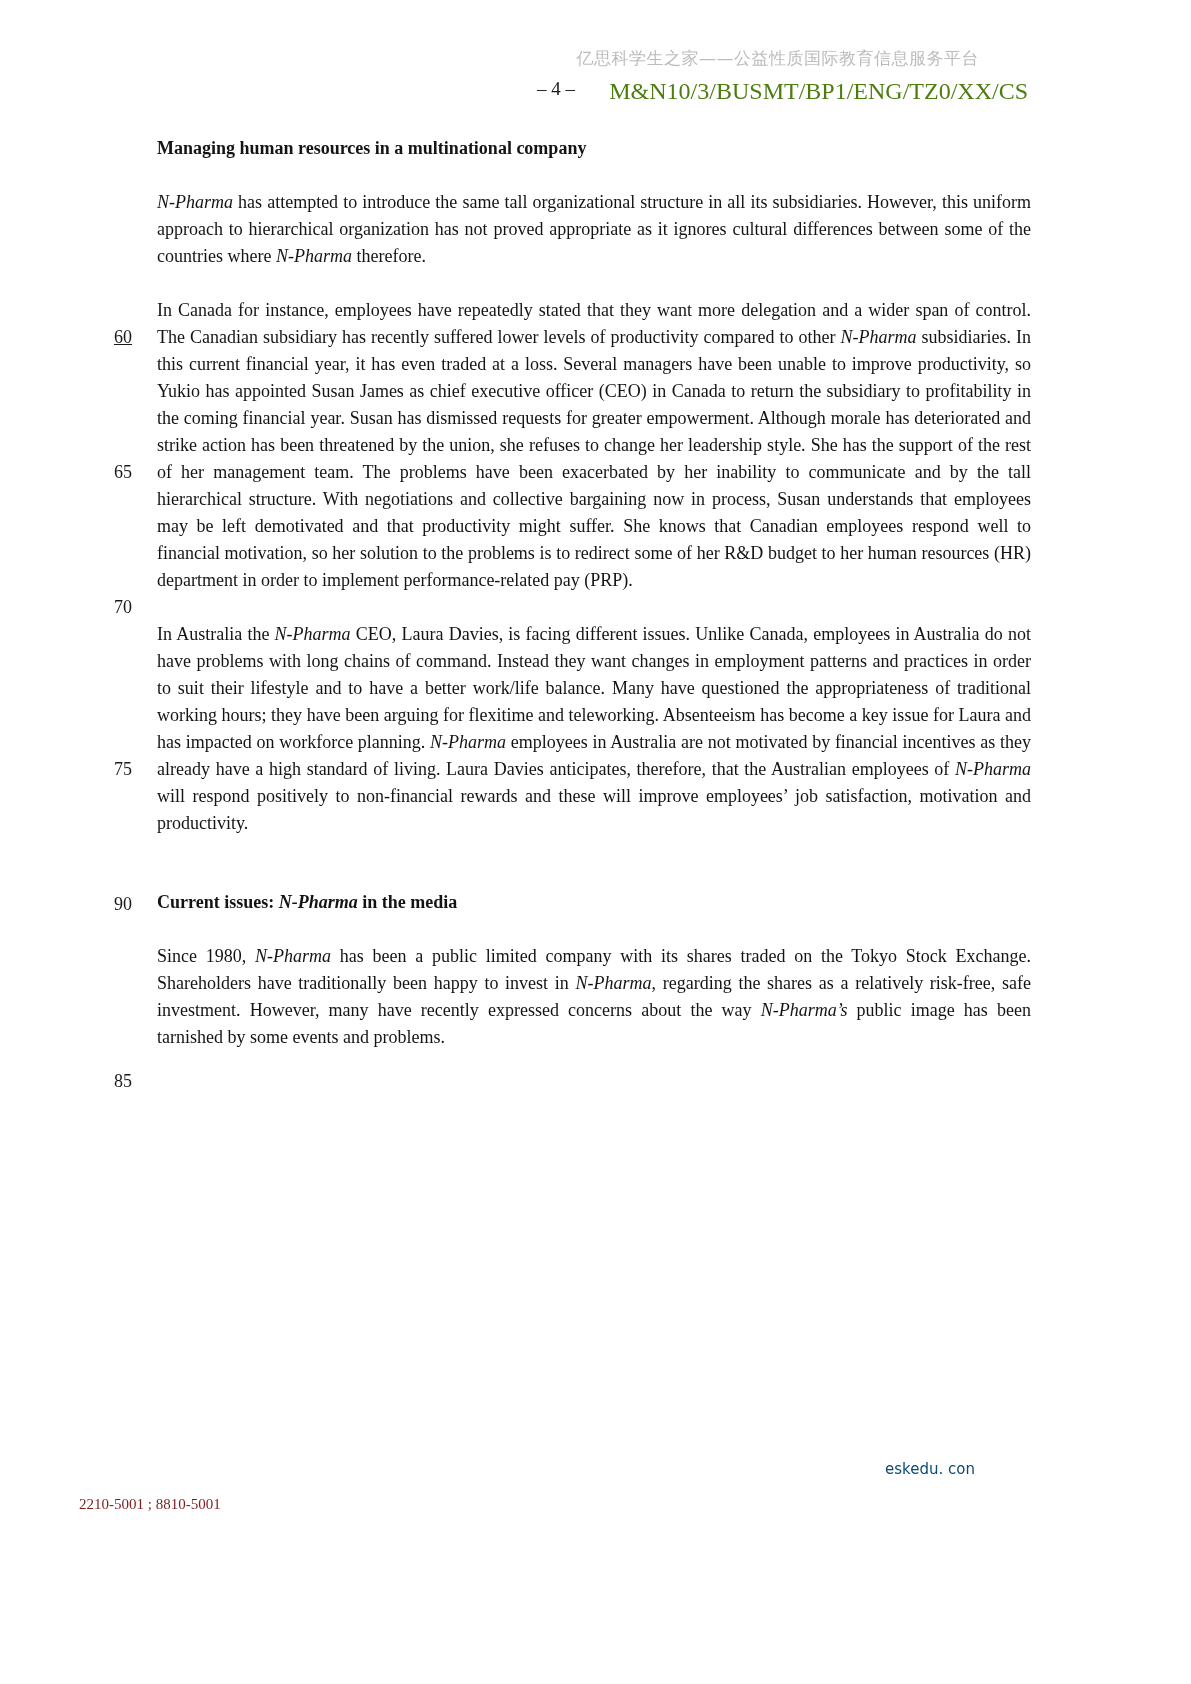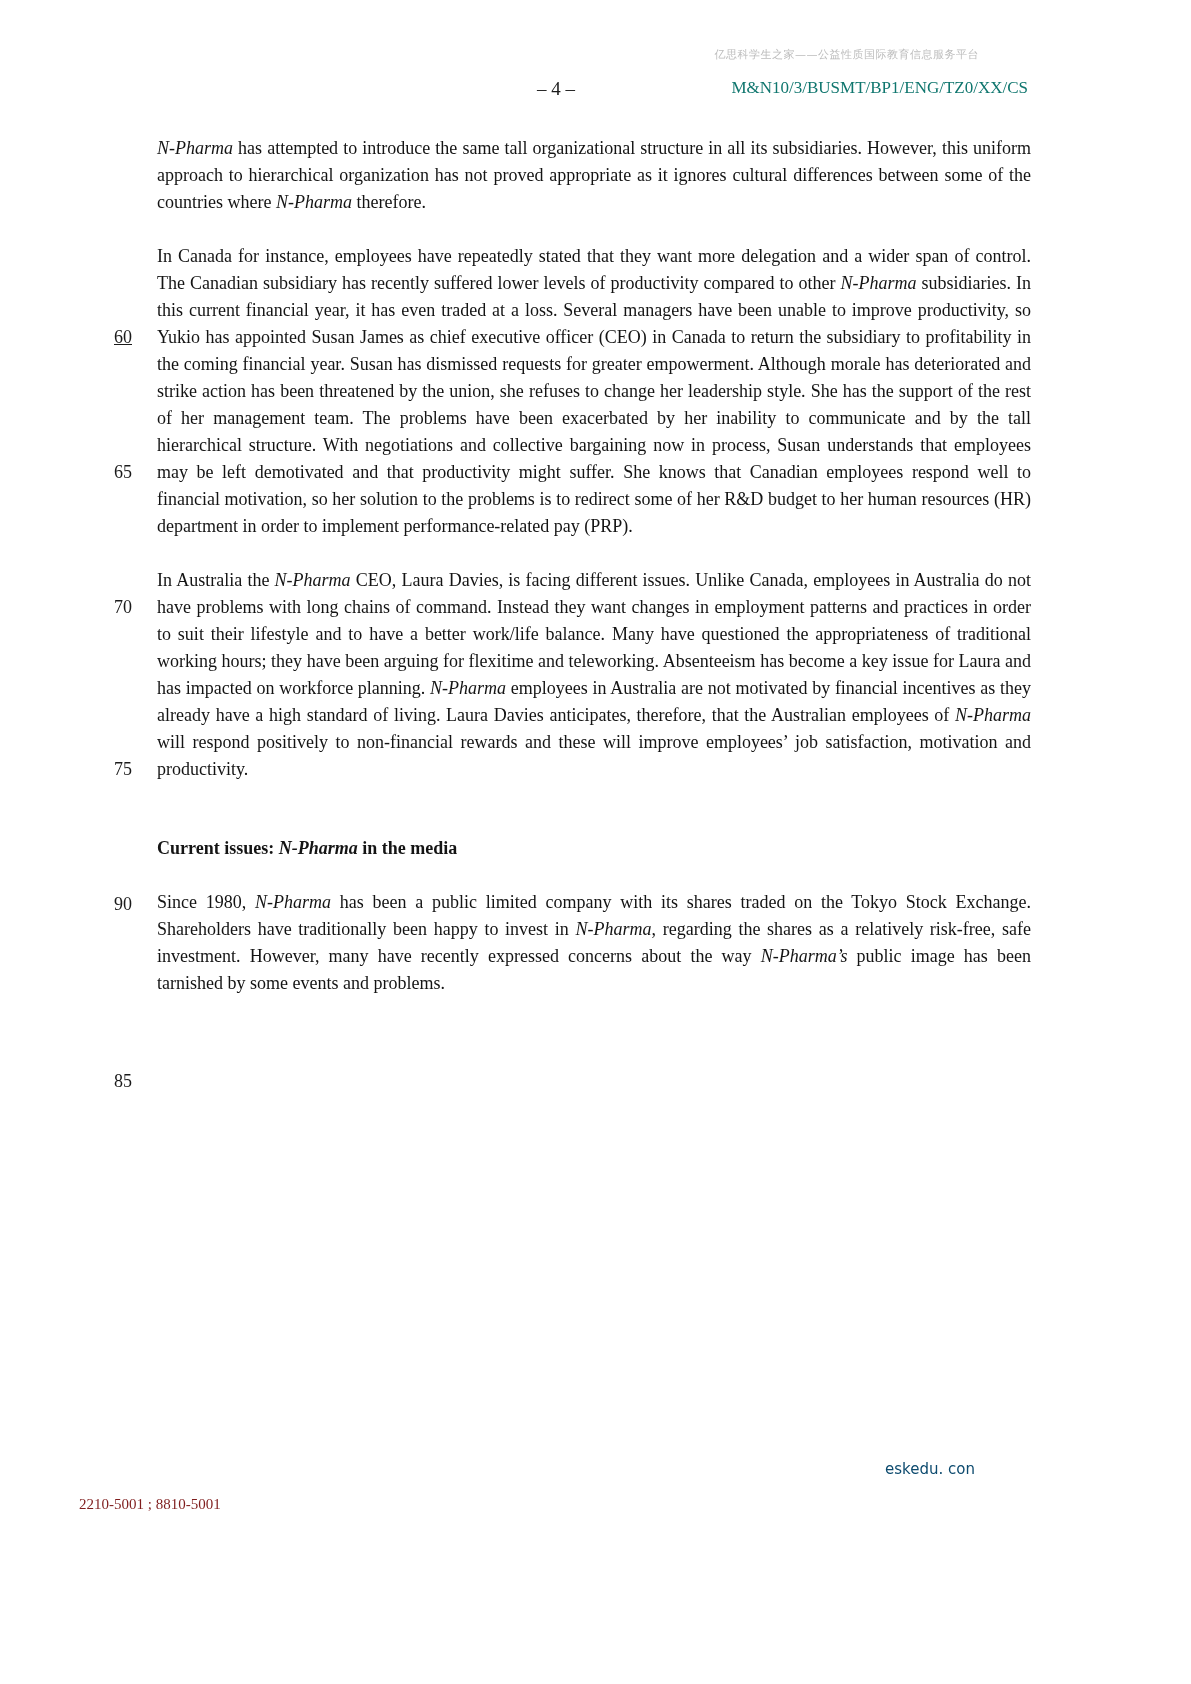--- a/index.html
+++ b/index.html
@@ -12,37 +12,37 @@
     background: #ffffff;
     font-family: "Liberation Serif", serif;
     color: #141414;
     overflow: hidden;
   }
   .watermark {
     position: absolute;
     top: 47px;
     right: 212px;
     font-family: "DejaVu Sans", sans-serif;
-    font-size: 11px;
+    font-size: 17px;
     letter-spacing: 0.5px;
     color: #bcbcbc;
   }
   .page-number {
     position: absolute;
     top: 78px;
     left: 537px;
     font-size: 19px;
     color: #1a1a1a;
   }
   .paper-code {
     position: absolute;
     top: 78px;
     right: 163px;
-    font-size: 17px;
-    color: #0f766e;
+    font-size: 24px;
+    color: #4d7c0f;
   }
   .content {
     position: absolute;
     top: 135px;
     left: 157px;
     width: 874px;
     font-size: 18px;
     line-height: 27px;
     text-align: justify;
   }
@@ -101,20 +101,21 @@
     <span class="ln-0">60</span>
     <span class="ln-1">65</span>
     <span class="ln-2">70</span>
     <span class="ln-3">75</span>
     <span class="ln-4">90</span>
     <span class="ln-5">85</span>
   </div>
 
   <div class="content">
 
+    <h3 class="doc-heading">Managing human resources in a multinational company</h3>
 
     <p>
       <span class="it">N-Pharma</span><span> has attempted to introduce the same tall organizational structure in all its subsidiaries. However, this uniform approach to hierarchical organization has not proved appropriate as it ignores cultural differences between some of the countries where </span><span class="it">N-Pharma</span><span> therefore.</span>
     </p>
 
     <p>
       <span>In Canada for instance, employees have repeatedly stated that they want more delegation and a wider span of control. The Canadian subsidiary has recently suffered lower levels of productivity compared to other </span><span class="it">N-Pharma</span><span> subsidiaries. In this current financial year, it has even traded at a loss. Several managers have been unable to improve productivity, so Yukio has appointed Susan James as chief executive officer (CEO) in Canada to return the subsidiary to profitability in the coming financial year. Susan has dismissed requests for greater empowerment. Although morale has deteriorated and strike action has been threatened by the union, she refuses to change her leadership style. She has the support of the rest of her management team. The problems have been exacerbated by her inability to communicate and by the tall hierarchical structure. With negotiations and collective bargaining now in process, Susan understands that employees may be left demotivated and that productivity might suffer. She knows that Canadian employees respond well to financial motivation, so her solution to the problems is to redirect some of her R&amp;D budget to her human resources (HR) department in order to implement performance-related pay (PRP).</span>
     </p>
 
     <p>

